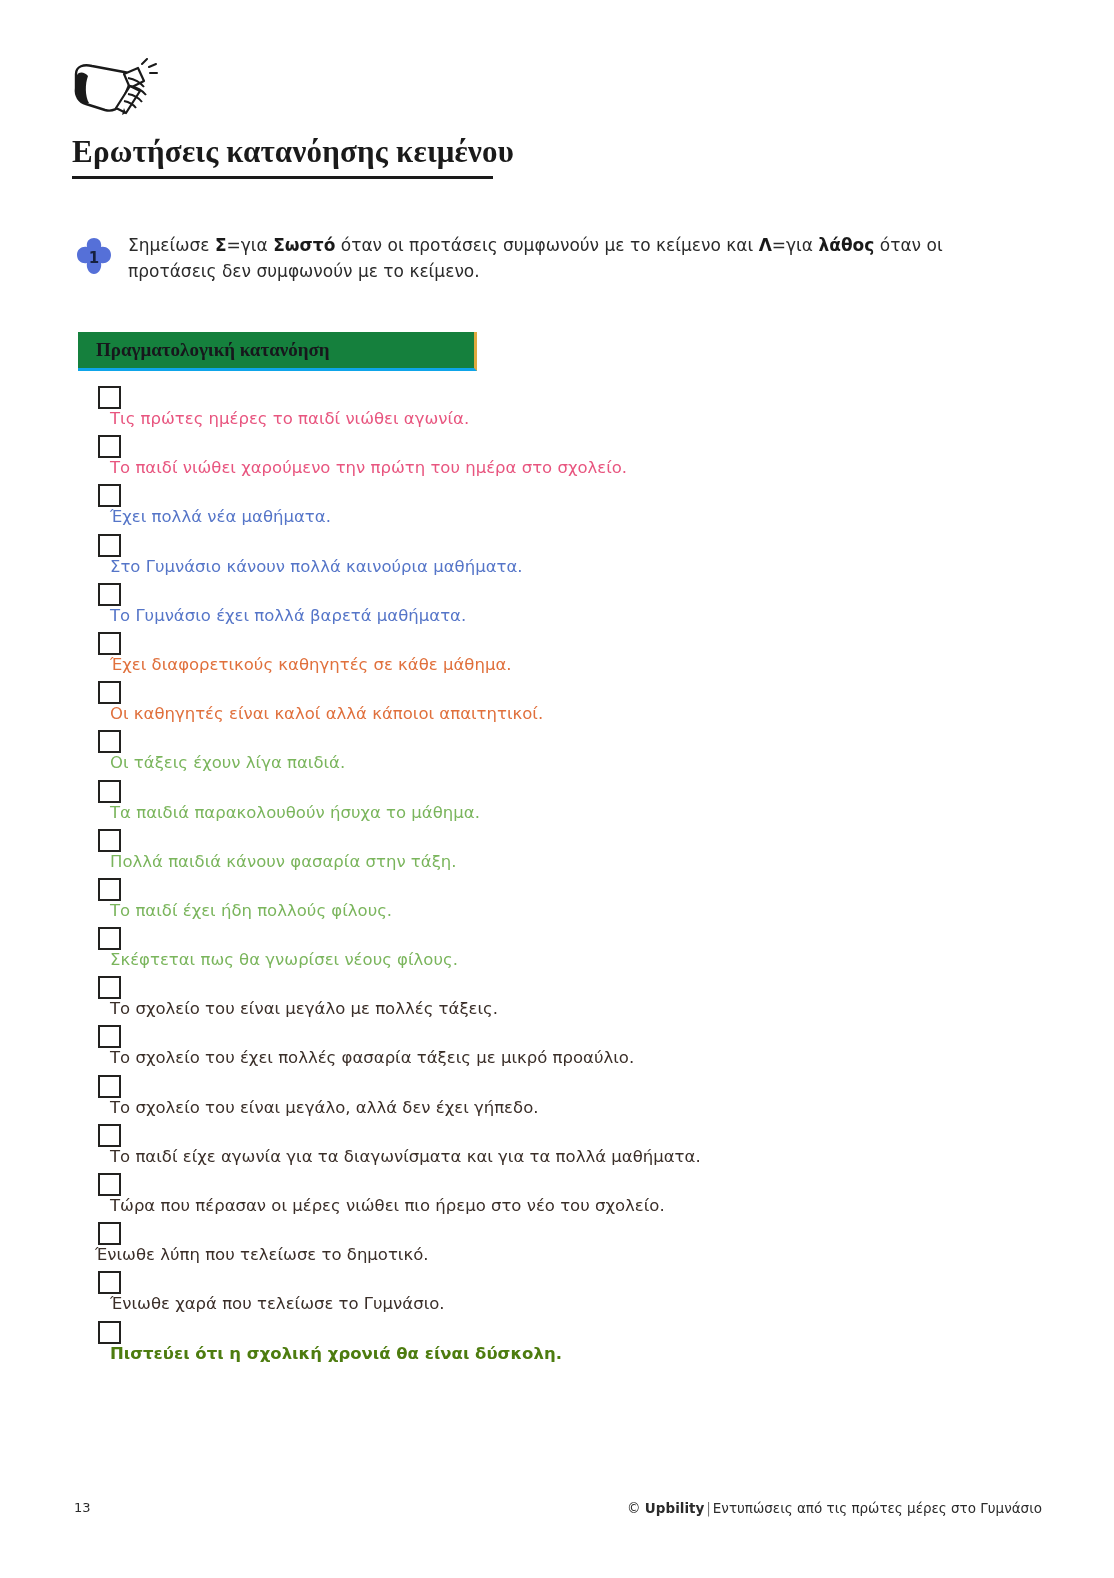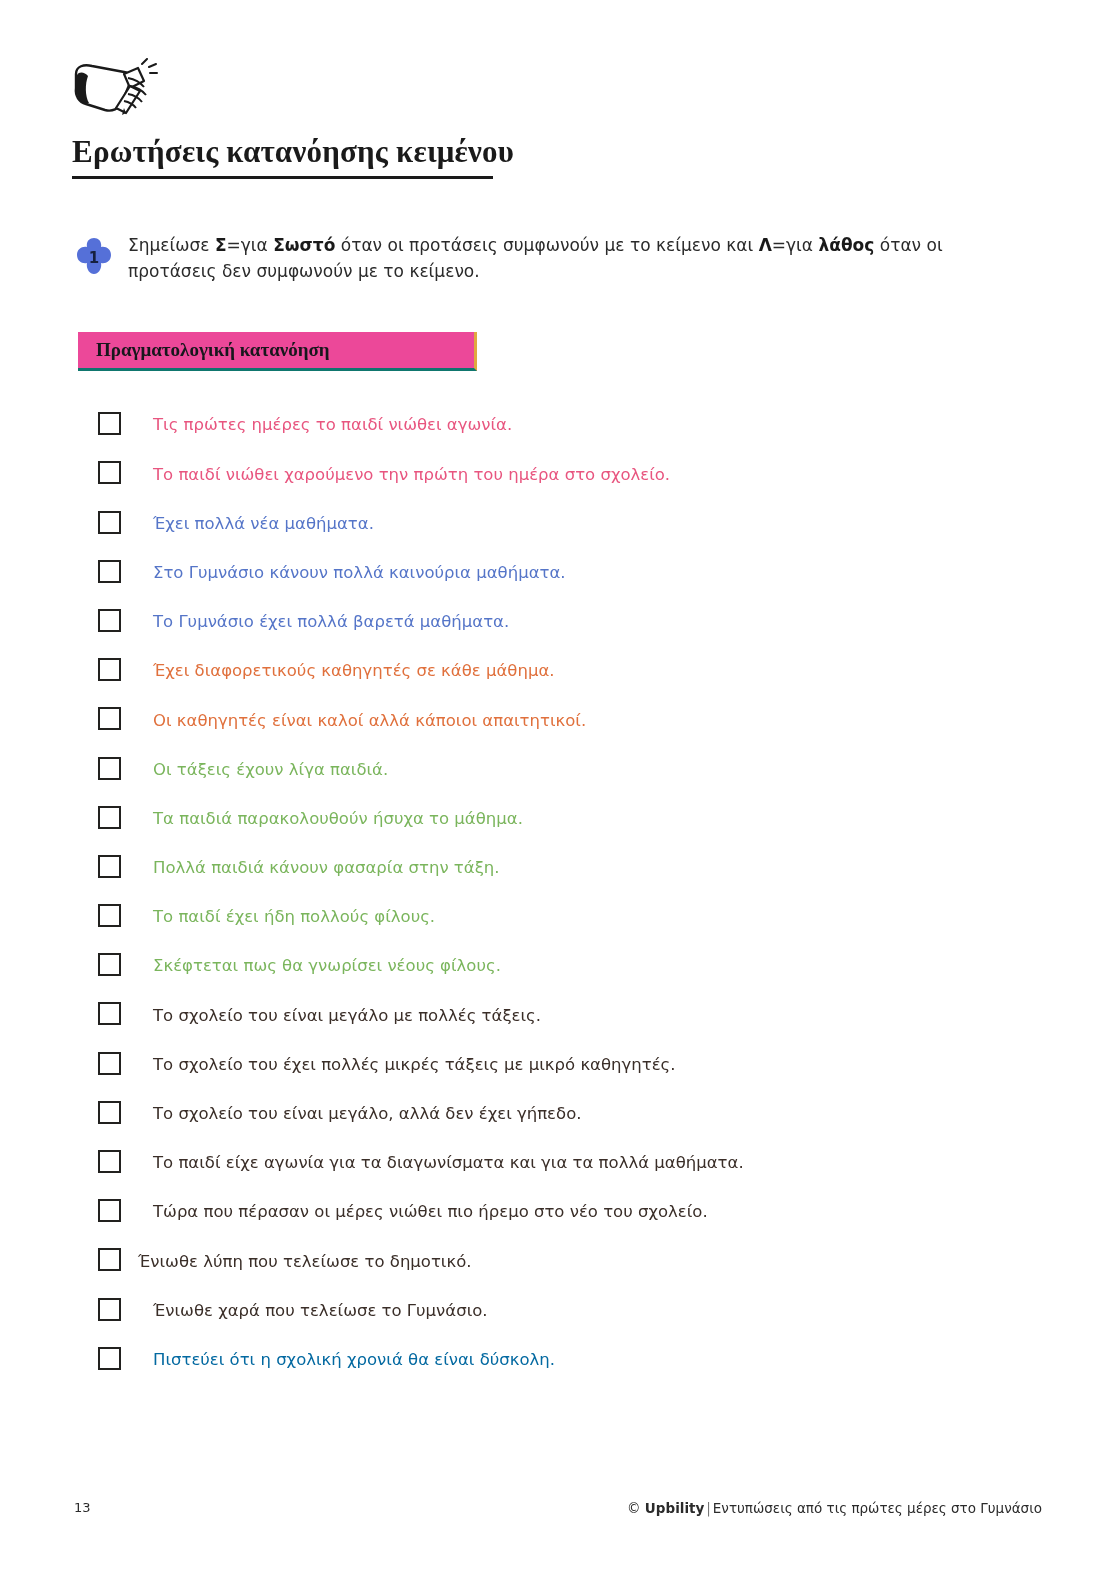--- a/index.html
+++ b/index.html
@@ -97,23 +97,23 @@
   }
   .instruction-text b { font-weight: bold; color: #1a1a1a; }
 
   
   .section-box {
     position: absolute;
     left: 78px;
     top: 332px;
     width: 396px;
     height: 36px;
-    background: #ec4899;
+    background: #15803d;
     border-right: 3px solid #e0a93f;
-    border-bottom: 3px solid #0f766e;
+    border-bottom: 3px solid #0ea5e9;
     display: flex;
     align-items: center;
   }
   .section-title {
     margin-left: 18px;
     font-family: "Liberation Serif", "DejaVu Serif", serif;
     font-weight: bold;
     font-size: 19px;
     color: #17171c;
     white-space: nowrap;
@@ -122,21 +122,22 @@
   
   .checklist {
     position: absolute;
     left: 78px;
     top: 386px;
     width: 960px;
   }
   .check-row {
     height: 49.2px;
     display: flex;
-    align-items: flex-end;
+    align-items: flex-start;
+    flex-direction: column;
   }
   .checkbox {
     width: 23px;
     height: 23px;
     flex: 0 0 23px;
     border: 2.5px solid #22211f;
     background: #fff;
     box-sizing: border-box;
     margin-left: 20px;
   }
@@ -264,21 +265,21 @@
       <div class="check-row">
         <div class="checkbox"></div>
         <div class="check-label" style="color: rgb(122, 181, 92);">Σκέφτεται πως θα γνωρίσει νέους φίλους.</div>
       </div>
       <div class="check-row">
         <div class="checkbox"></div>
         <div class="check-label" style="color: rgb(58, 46, 40);">Το σχολείο του είναι μεγάλο με πολλές τάξεις.</div>
       </div>
       <div class="check-row">
         <div class="checkbox"></div>
-        <div class="check-label" style="color: rgb(58, 46, 40);">Το σχολείο του έχει πολλές μικρές τάξεις με μικρό καθηγητές.</div>
+        <div class="check-label" style="color: rgb(58, 46, 40);">Το σχολείο του έχει πολλές φασαρία τάξεις με μικρό προαύλιο.</div>
       </div>
       <div class="check-row">
         <div class="checkbox"></div>
         <div class="check-label" style="color: rgb(58, 46, 40);">Το σχολείο του είναι μεγάλο, αλλά δεν έχει γήπεδο.</div>
       </div>
       <div class="check-row">
         <div class="checkbox"></div>
         <div class="check-label" style="color: rgb(58, 46, 40);">Το παιδί είχε αγωνία για τα διαγωνίσματα και για τα πολλά μαθήματα.</div>
       </div>
       <div class="check-row">
@@ -288,21 +289,21 @@
       <div class="check-row">
         <div class="checkbox"></div>
         <div class="check-label" style="color: rgb(58, 46, 40); margin-left: 17px;">Ένιωθε λύπη που τελείωσε το δημοτικό.</div>
       </div>
       <div class="check-row">
         <div class="checkbox"></div>
         <div class="check-label" style="color: rgb(58, 46, 40);">Ένιωθε χαρά που τελείωσε το Γυμνάσιο.</div>
       </div>
       <div class="check-row">
         <div class="checkbox"></div>
-        <div class="check-label" style="color: #0369a1;">Πιστεύει ότι η σχολική χρονιά θα είναι δύσκολη.</div>
+        <div class="check-label" style="color: #4d7c0f; font-weight: bold;">Πιστεύει ότι η σχολική χρονιά θα είναι δύσκολη.</div>
       </div>
     </div>
 
   <div class="footer">
     <div class="footer-page">13</div>
     <div class="footer-credit"><span>©</span>&nbsp;<span class="brand">Upbility</span><span class="sep">|</span><span>Εντυπώσεις από τις πρώτες μέρες στο Γυμνάσιο</span></div>
   </div>
 
 </div>
 

